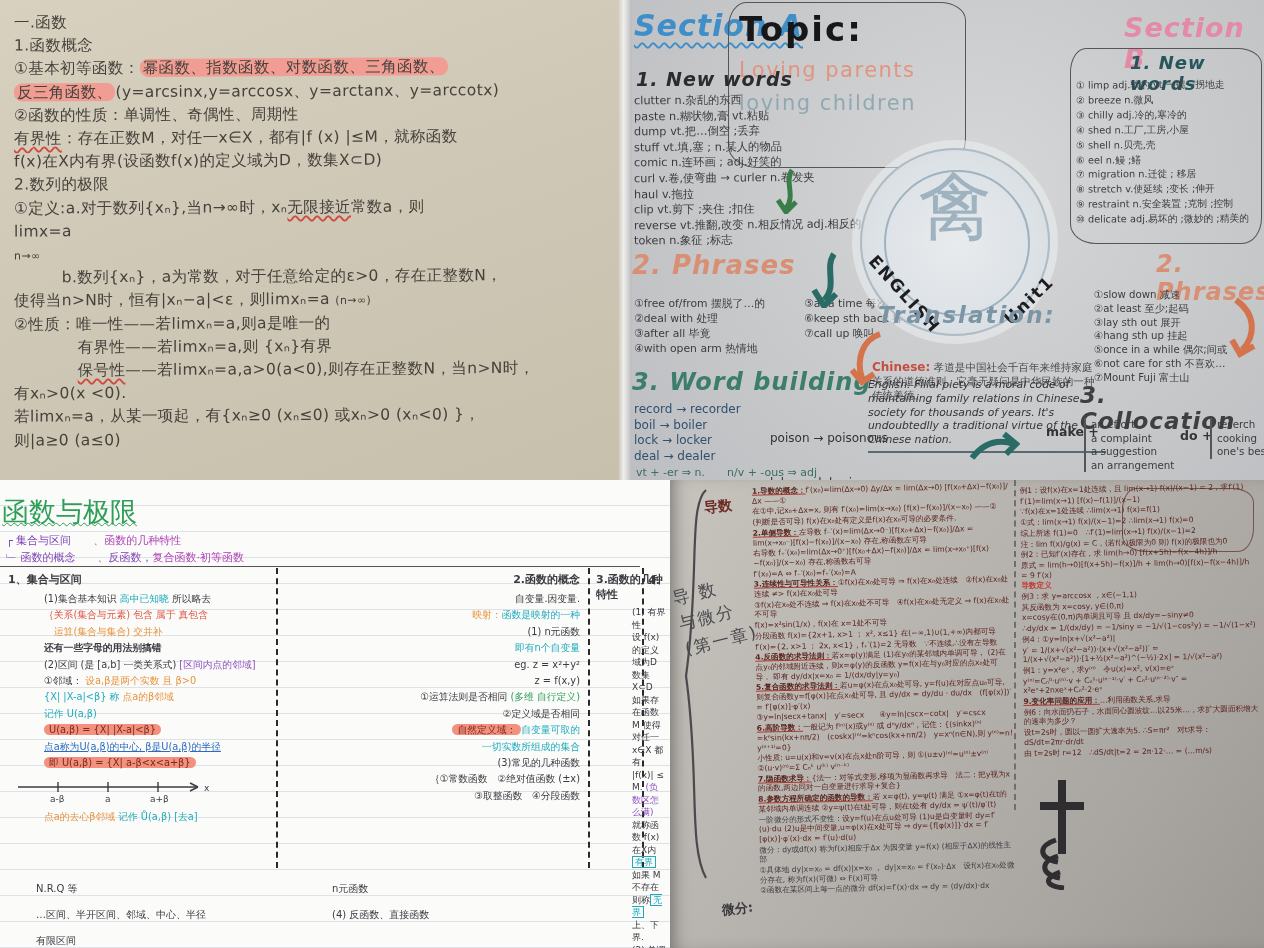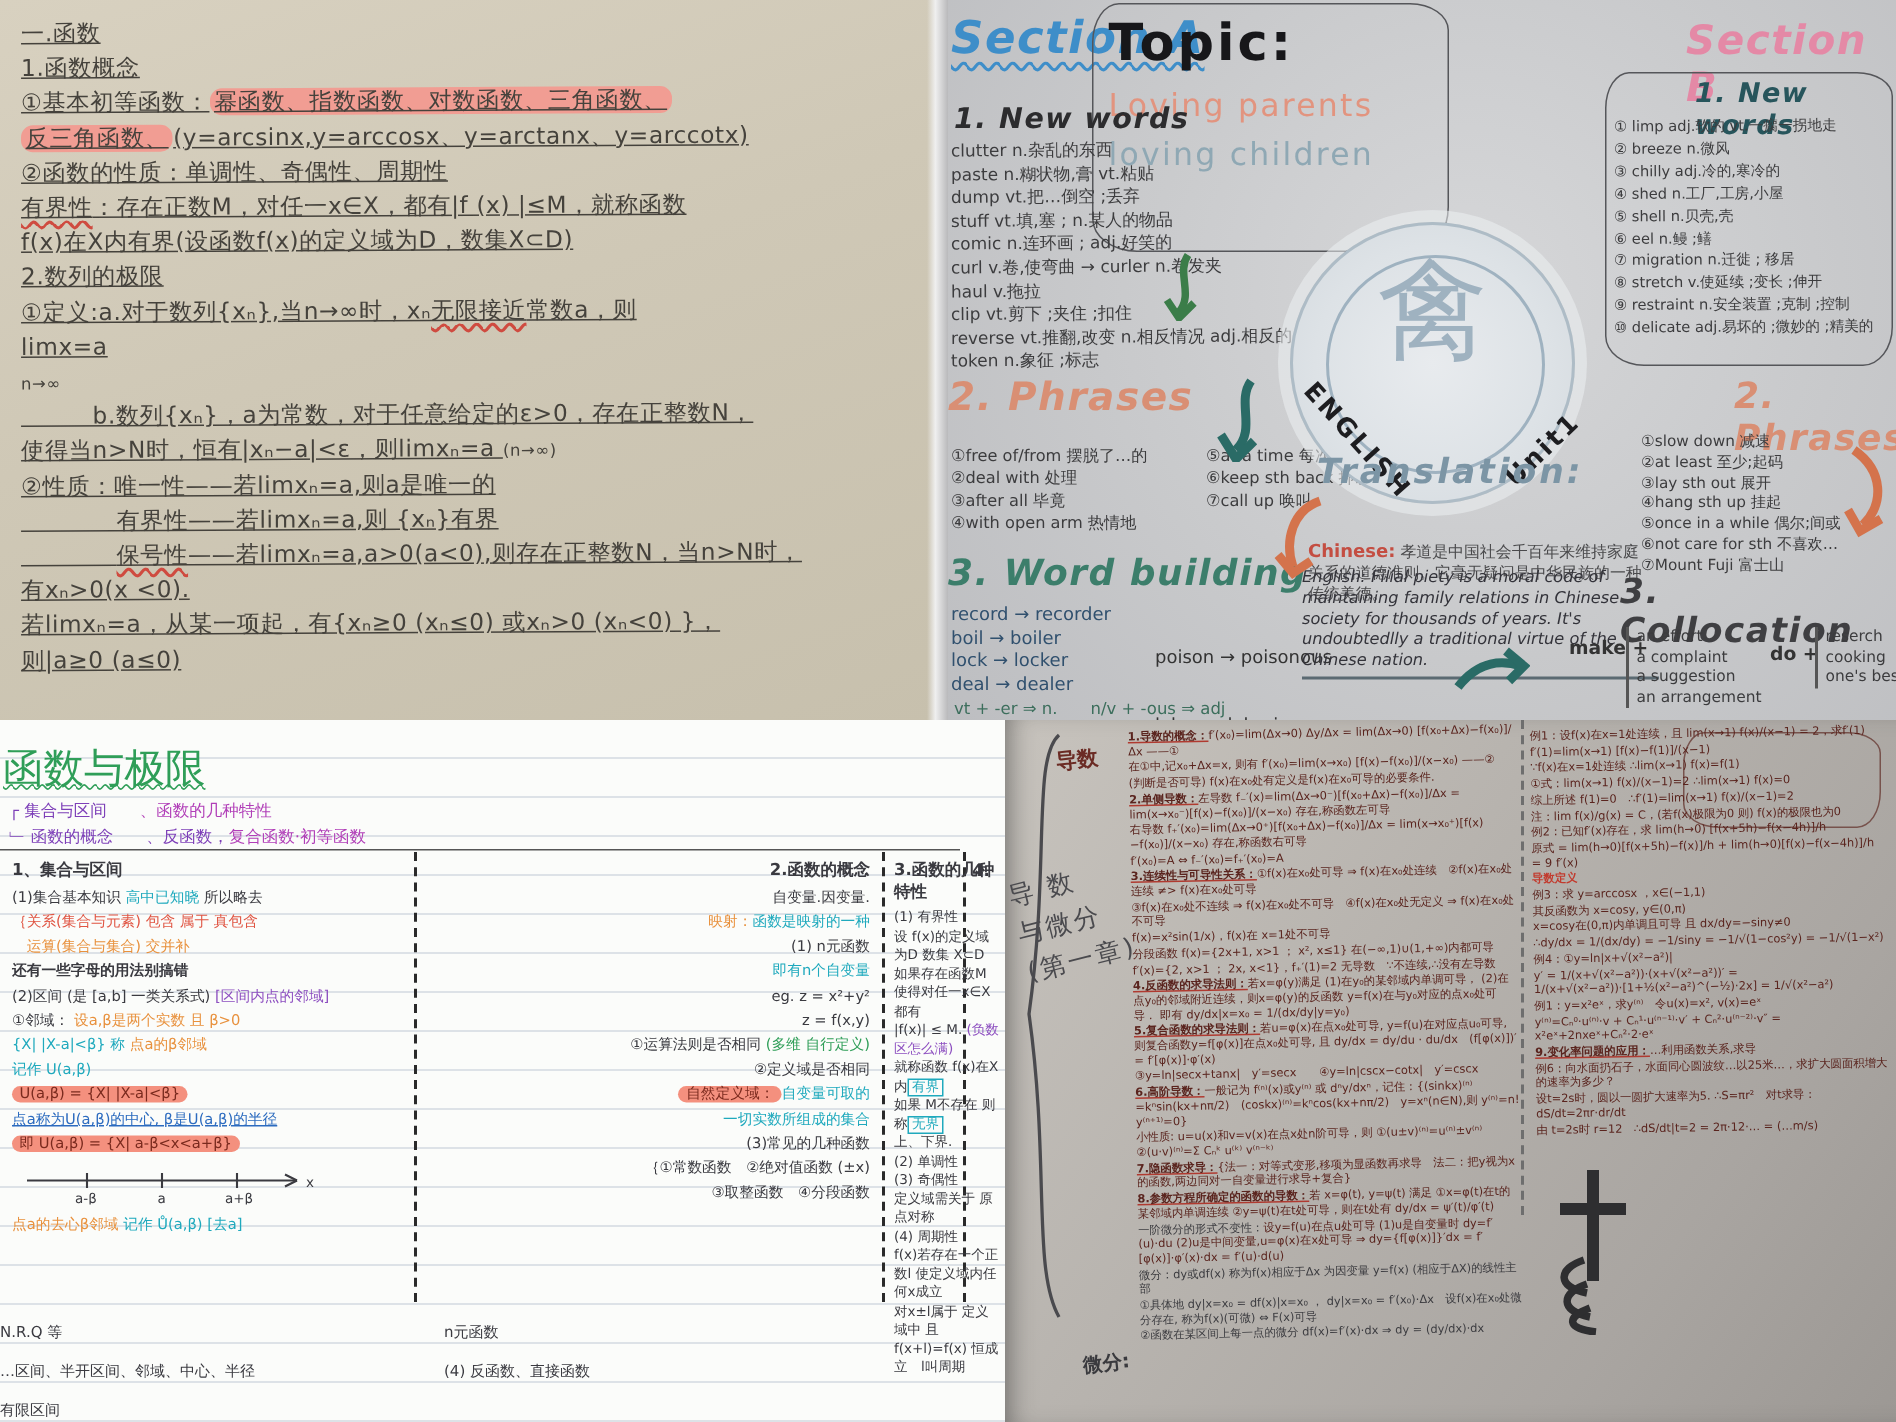--- a/index.html
+++ b/index.html
@@ -4,21 +4,21 @@
 <style>
   html,body{margin:0;padding:0;background:#222;}
   *{box-sizing:border-box;}
   .collage{position:relative;width:1264px;height:948px;overflow:hidden;background:#777;
     font-family:"DejaVu Sans",sans-serif;}
   .q{position:absolute;overflow:hidden;}
 
   
   .q1{left:0;top:0;width:632px;height:480px;
     background:linear-gradient(160deg,#d8d1c0 0%,#cfc8b6 45%,#c7c0ad 100%);
-    color:#45423c;padding:10px 8px 16px 14px;text-decoration:underline;}
+    color:#45423c;padding:10px 8px 16px 14px;}
   .q1 .ln{font-size:15.5px;line-height:23.2px;letter-spacing:.4px;white-space:nowrap;transform:rotate(-.3deg);}
   .q1 .hl{background:#f19d93;border-radius:8px;padding:0 3px;}
   .q1 .ulr{text-decoration:underline wavy #cf4b40 2px;text-underline-offset:3px;}
   .q1 .small{font-size:11px;line-height:10px;display:inline-block;}
   .q1edge{position:absolute;right:0;top:0;width:14px;height:480px;
     background:linear-gradient(90deg,rgba(0,0,0,0) 0,#efefef 40%,#b9b9bb 100%);}
 
   
   .q2{left:632px;top:0;width:632px;height:480px;
     background:radial-gradient(circle at 55% 40%,#d6d7d9 0%,#c8c9cb 55%,#bdbec1 100%);
@@ -80,21 +80,21 @@
   .arrow{position:absolute;font-weight:bold;}
 
   
   .q3{left:0;top:480px;width:670px;height:468px;color:#3a3a40;
     background:repeating-linear-gradient(180deg,#fbfcfa 0 25px,#dde2e7 25px 26px);}
   .q3-title{position:absolute;left:2px;top:14px;font-size:27px;font-weight:normal;color:#2f9e58;
     text-decoration:underline wavy #2f9e58 1px;}
   .q3-tree{position:absolute;left:6px;top:52px;font-size:11px;line-height:17px;color:#7d3fb8;}
   .q3-tree .m{color:#b13fb8;}
   .q3 .hdr{font-size:11px;font-weight:bold;margin-bottom:4px;}
-  .q3 .ln{font-size:9.8px;line-height:16.4px;white-space:nowrap;}
+  .q3 .ln{font-size:9.8px;line-height:16.4px;white-space:nowrap;margin-left:36px;}
   .q3col1{position:absolute;left:8px;top:92px;width:264px;}
   .q3col2{position:absolute;left:284px;top:92px;width:296px;text-align:right;}
   .q3col3{position:absolute;left:596px;top:92px;width:70px;}
   .q3col3 .ln{white-space:normal;line-height:12.5px;font-size:9px;}
   .q3 .divline{position:absolute;top:88px;height:300px;border-left:2px dashed #2a2a2a;}
   .q3 .topline{position:absolute;left:0;top:86px;width:640px;border-top:1.6px solid #555;}
   .q3 .cyan{color:#1fa9bd;}
   .q3 .orange{color:#e8913d;}
   .q3 .purple{color:#8d4fc0;}
   .q3 .green{color:#2f9e58;}

